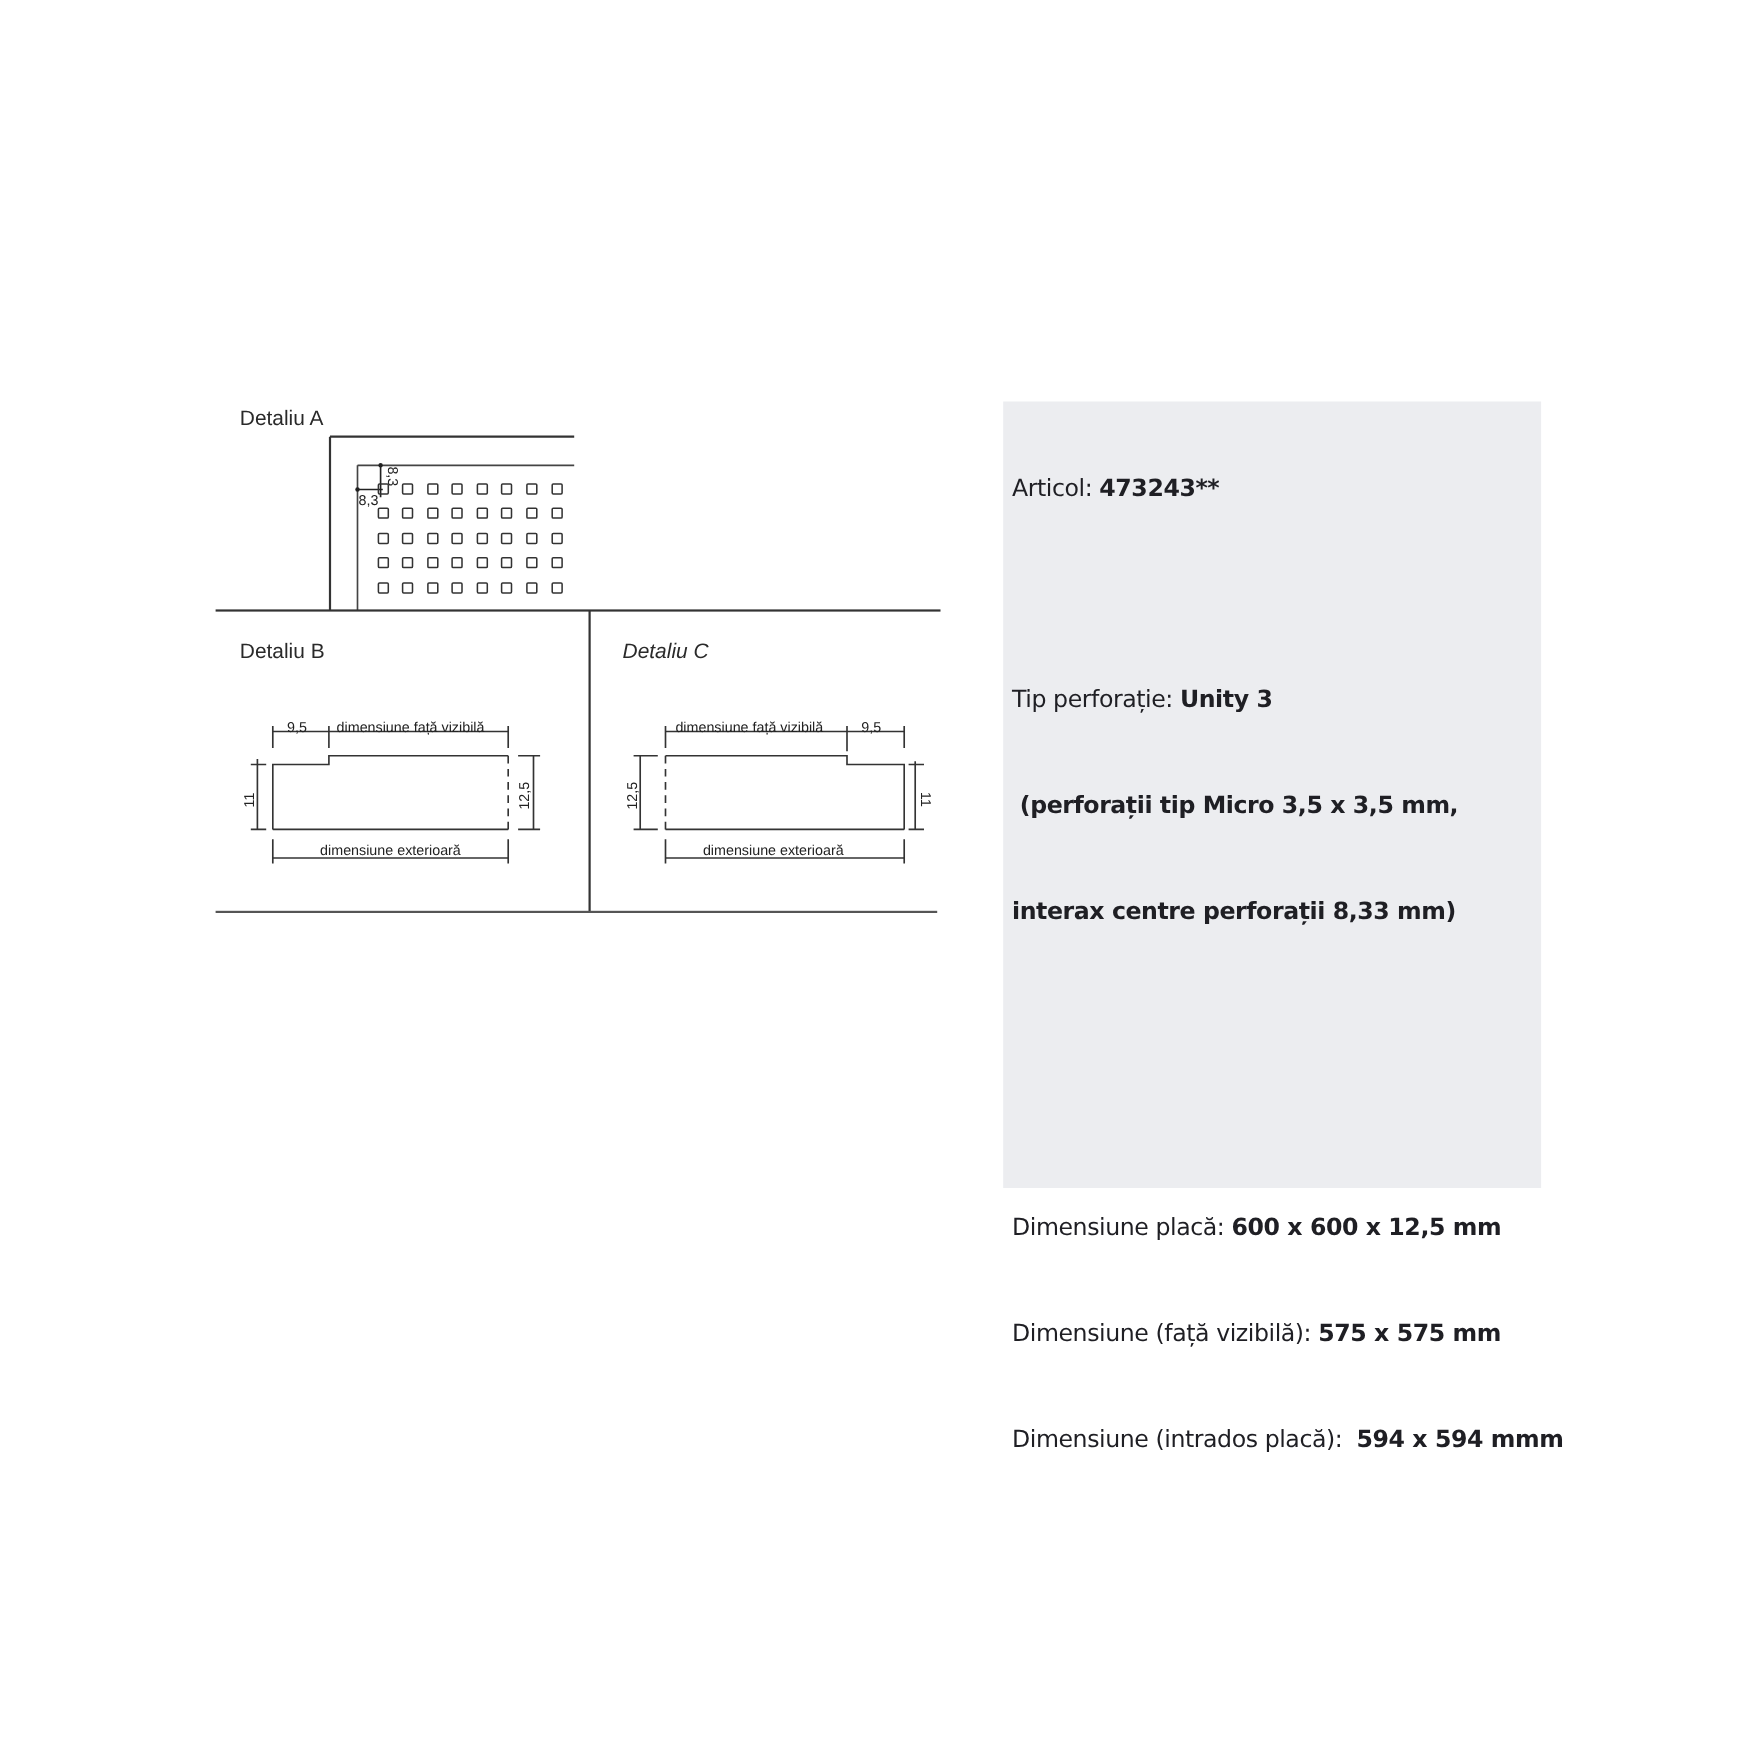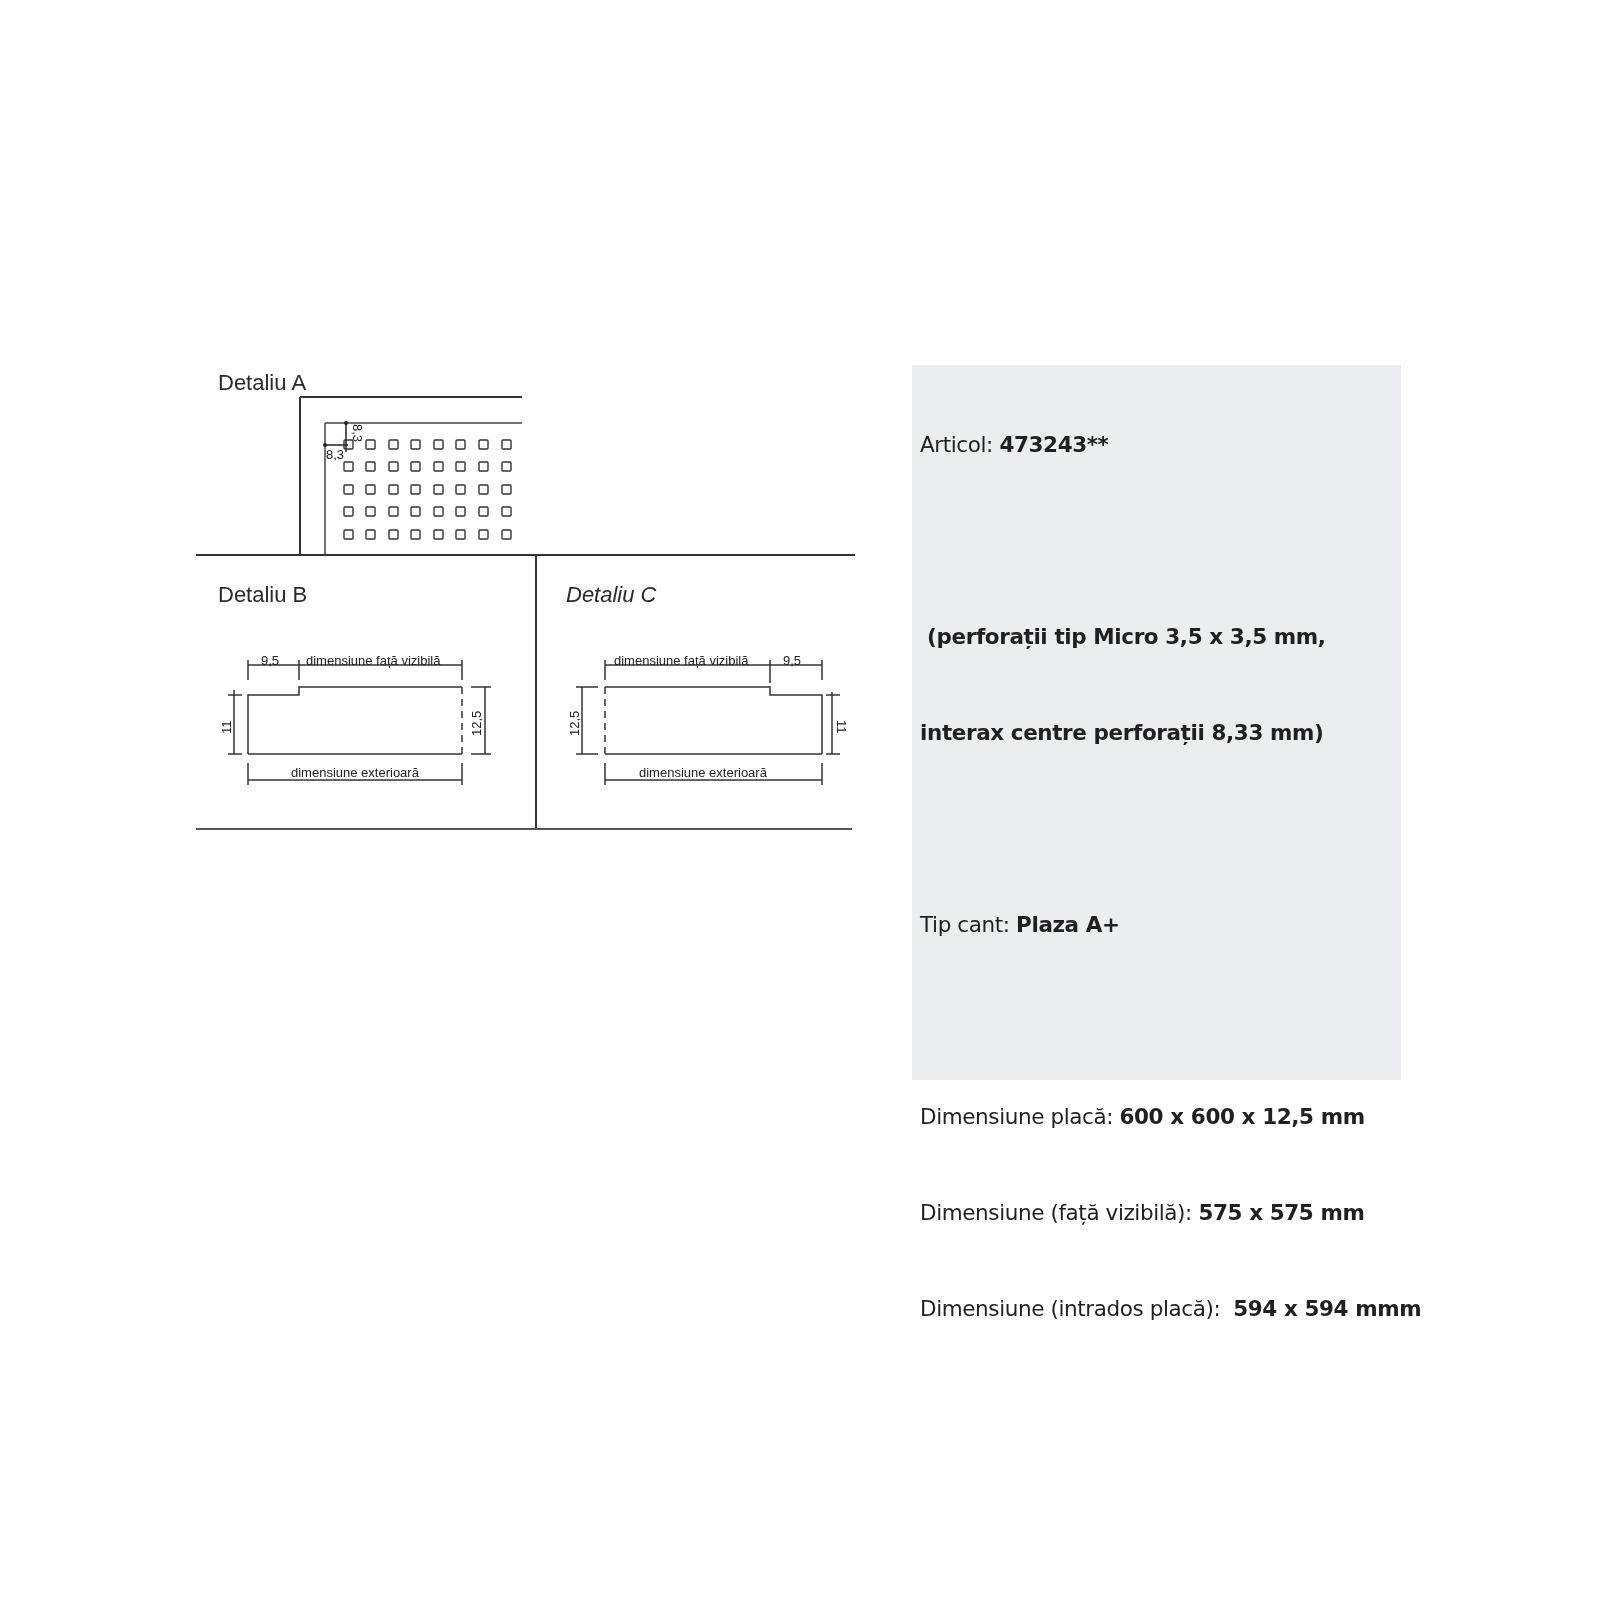--- a/index.html
+++ b/index.html
@@ -1,18 +1,18 @@
 <!DOCTYPE html>
 <html><head>
 <meta charset="utf-8">
 <style>
   html, body { margin: 0; padding: 0; background: #ffffff; }
   body { width: 1600px; height: 1600px; position: relative; overflow: hidden; font-family: "Liberation Sans", sans-serif; }
   .abs { position: absolute; }
-  .detail-title { font-family: "Liberation Sans", sans-serif; font-size: 22px; color: #2a2a2a; }
+  .detail-title { font-family: "Liberation Sans", sans-serif; font-size: 19px; color: #2a2a2a; }
   .hline { position: absolute; height: 2px; background: #333; }
   .vline { position: absolute; width: 2px; background: #333; }
   svg text { font-family: "Liberation Sans", sans-serif; fill: #222; }
   .spec-panel {
     position: absolute; left: 912px; top: 365px; width: 489px; height: 715px;
     background: #ecedf0;
   }
   .spec-text {
     position: absolute; left: 8px; top: 0px;
     font-family: "DejaVu Sans", sans-serif; font-size: 21.5px; line-height: 32px;
@@ -156,24 +156,24 @@
     <text x="74" y="127" font-size="13">dimensiune exterioară</text>
     <text font-size="13" transform="translate(14,86) rotate(-90)">12,5</text>
     <text font-size="13" transform="translate(272,70) rotate(90)">11</text>
   </svg>
 </div>
 
 <div class="spec-panel">
   <div class="spec-text">
     <span class="spec-line"><span>Articol: </span><b>473243**</b></span>
     <span class="spec-gap"></span>
+    <span class="spec-line"><span>Tip perforație: </span><b>Unity 3</b></span>
     <span class="spec-line"><b> (perforații tip Micro 3,5 x 3,5 mm,</b></span>
     <span class="spec-line"><b>interax centre perforații 8,33 mm)</b></span>
     <span class="spec-gap"></span>
-    <span class="spec-line"><span>Tip cant: </span><b>Plaza A+</b></span>
     <span class="spec-gap"></span>
     <span class="spec-line"><span>Dimensiune placă: </span><b>600 x 600 x 12,5 mm</b></span>
     <span class="spec-line"><span>Dimensiune (față vizibilă): </span><b>575 x 575 mm</b></span>
     <span class="spec-line"><span>Dimensiune (intrados placă):  </span><b>594 x 594 mmm</b></span>
     
     
     
     
   </div>
 </div>

